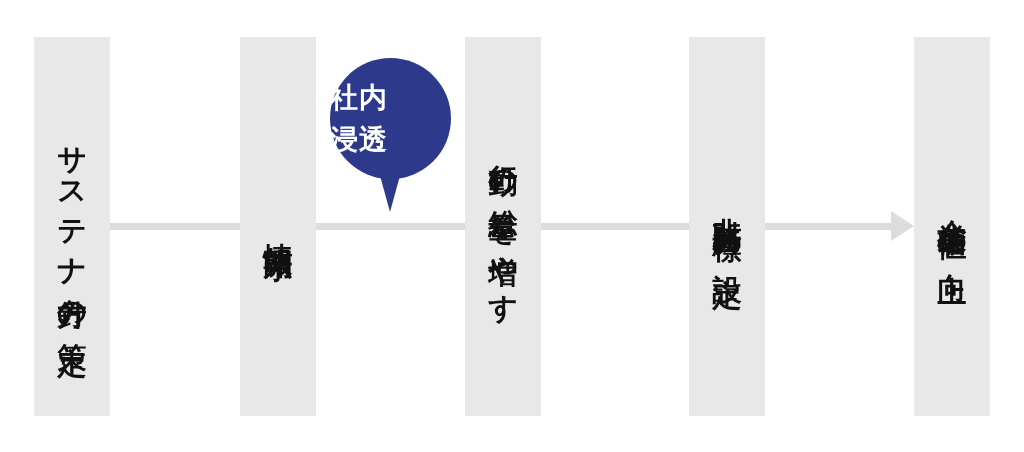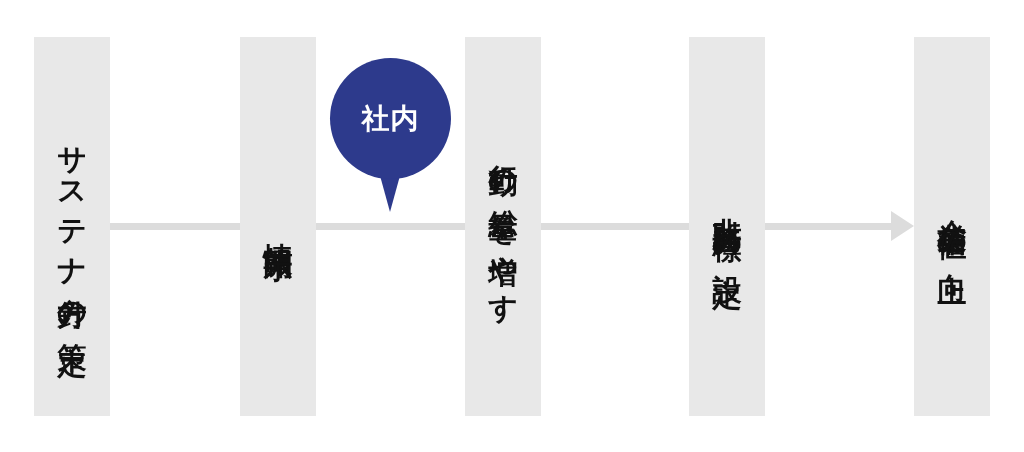--- a/index.html
+++ b/index.html
@@ -54,21 +54,21 @@
     .bubble {
       position: absolute;
       left: 330px;
       top: 58px;
       width: 121px;
       height: 121px;
       border-radius: 50%;
       background: #2d3a8c;
       display: flex;
       flex-direction: column;
-      align-items: center;
+      align-items: flex-start;
       justify-content: center;
     }
     .bubble-tail {
       position: absolute;
       left: 379px;
       top: 172px;
       width: 0;
       height: 0;
       border-left: 11px solid transparent;
       border-right: 11px solid transparent;
@@ -104,13 +104,14 @@
   <span class="step-text">非財務目標の設定</span>
 </div>
 
 <div class="step-box" style="left:914px;">
   <span class="step-text">企業価値の向上</span>
 </div>
 
 <div class="bubble-tail"></div>
 <div class="bubble">
   <span class="bubble-line">社内</span>
+  <span class="bubble-line">浸透</span>
 </div>
 
 </body></html>

